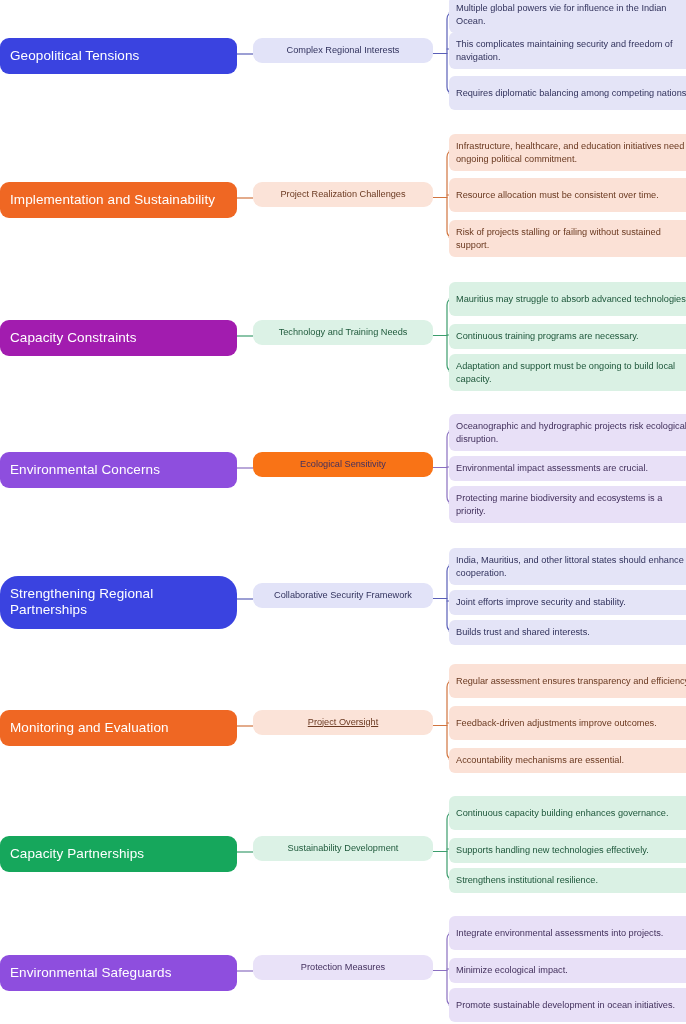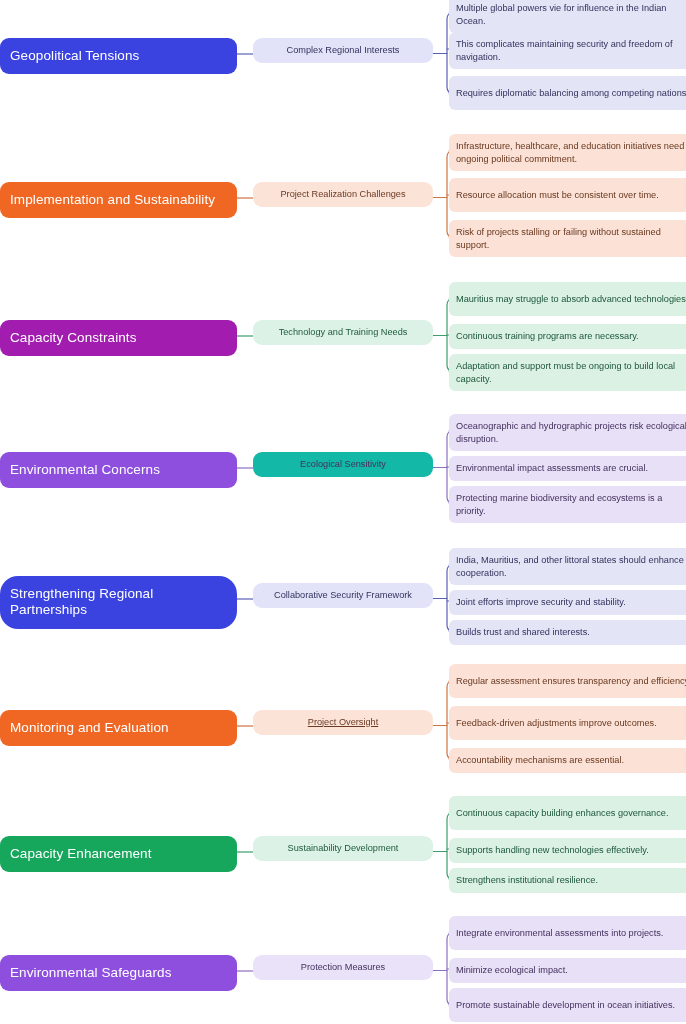--- a/index.html
+++ b/index.html
@@ -144,21 +144,21 @@
         </svg>
       </div>
       <div class="conn" style="left: 433px; top: 423px;">
         <svg width="20" height="96">
           <path d="M0 44.5 H14" stroke="#8a6fc0" stroke-width="1.2" fill="none" stroke-linecap="round"></path>
           <path d="M16 8 H20 Q14 8 14 14 V74 Q14 80 20 80 H16" stroke="#8a6fc0" stroke-width="1.2" fill="none" stroke-linecap="round"></path>
           <path d="M14 44 H16" stroke="#8a6fc0" stroke-width="1.2" fill="none" stroke-linecap="round"></path>
         </svg>
       </div>
       <div class="root-node" style="top: 452px; min-height: 31px; background: rgb(142, 78, 222); color: rgb(255, 255, 255);">Environmental Concerns</div>
-      <div class="mid-node" style="top: 451.5px; background: #14b8a6; color: rgb(67, 48, 94);">Ecological Sensitivity</div>
+      <div class="mid-node" style="top: 451.5px; background: #f97316; color: rgb(67, 48, 94);">Ecological Sensitivity</div>
       <div class="leaf-node" style="top: 414px; min-height: 34px; background: rgb(232, 224, 247); color: rgb(66, 48, 92);">Oceanographic and hydrographic projects risk ecological disruption.</div>
       <div class="leaf-node" style="top: 456px; min-height: 22px; background: rgb(232, 224, 247); color: rgb(66, 48, 92);">Environmental impact assessments are crucial.</div>
       <div class="leaf-node" style="top: 486px; min-height: 34px; background: rgb(232, 224, 247); color: rgb(66, 48, 92);">Protecting marine biodiversity and ecosystems is a priority.</div>
     </div>
     <div class="branch" style="top: 0px;">
       <div class="conn" style="left: 237px; top: 592.5px;">
         <svg width="18" height="12">
           <path d="M0 6 H16" stroke="#5a5fb8" stroke-width="1.2" fill="none"></path>
         </svg>
       </div>
@@ -200,21 +200,21 @@
           <path d="M0 6 H16" stroke="#3c9d6d" stroke-width="1.2" fill="none"></path>
         </svg>
       </div>
       <div class="conn" style="left: 433px; top: 805px;">
         <svg width="20" height="90">
           <path d="M0 46.5 H14" stroke="#3c9d6d" stroke-width="1.2" fill="none" stroke-linecap="round"></path>
           <path d="M16 8 H20 Q14 8 14 14 V68 Q14 74 20 74 H16" stroke="#3c9d6d" stroke-width="1.2" fill="none" stroke-linecap="round"></path>
           <path d="M14 44 H16" stroke="#3c9d6d" stroke-width="1.2" fill="none" stroke-linecap="round"></path>
         </svg>
       </div>
-      <div class="root-node" style="top: 836px; min-height: 31px; background: rgb(22, 167, 92); color: rgb(255, 255, 255);">Capacity Enhancement</div>
+      <div class="root-node" style="top: 836px; min-height: 31px; background: rgb(22, 167, 92); color: rgb(255, 255, 255);">Capacity Partnerships</div>
       <div class="mid-node" style="top: 835.5px; background: rgb(220, 242, 230); color: rgb(31, 90, 60);">Sustainability Development</div>
       <div class="leaf-node" style="top: 796px; min-height: 34px; background: rgb(218, 241, 228); color: rgb(29, 86, 58);">Continuous capacity building enhances governance.</div>
       <div class="leaf-node" style="top: 838px; min-height: 22px; background: rgb(218, 241, 228); color: rgb(29, 86, 58);">Supports handling new technologies effectively.</div>
       <div class="leaf-node" style="top: 868px; min-height: 22px; background: rgb(218, 241, 228); color: rgb(29, 86, 58);">Strengthens institutional resilience.</div>
     </div>
     <div class="branch" style="top: 0px;">
       <div class="conn" style="left: 237px; top: 964.5px;">
         <svg width="18" height="12">
           <path d="M0 6 H16" stroke="#8a6fc0" stroke-width="1.2" fill="none"></path>
         </svg>

